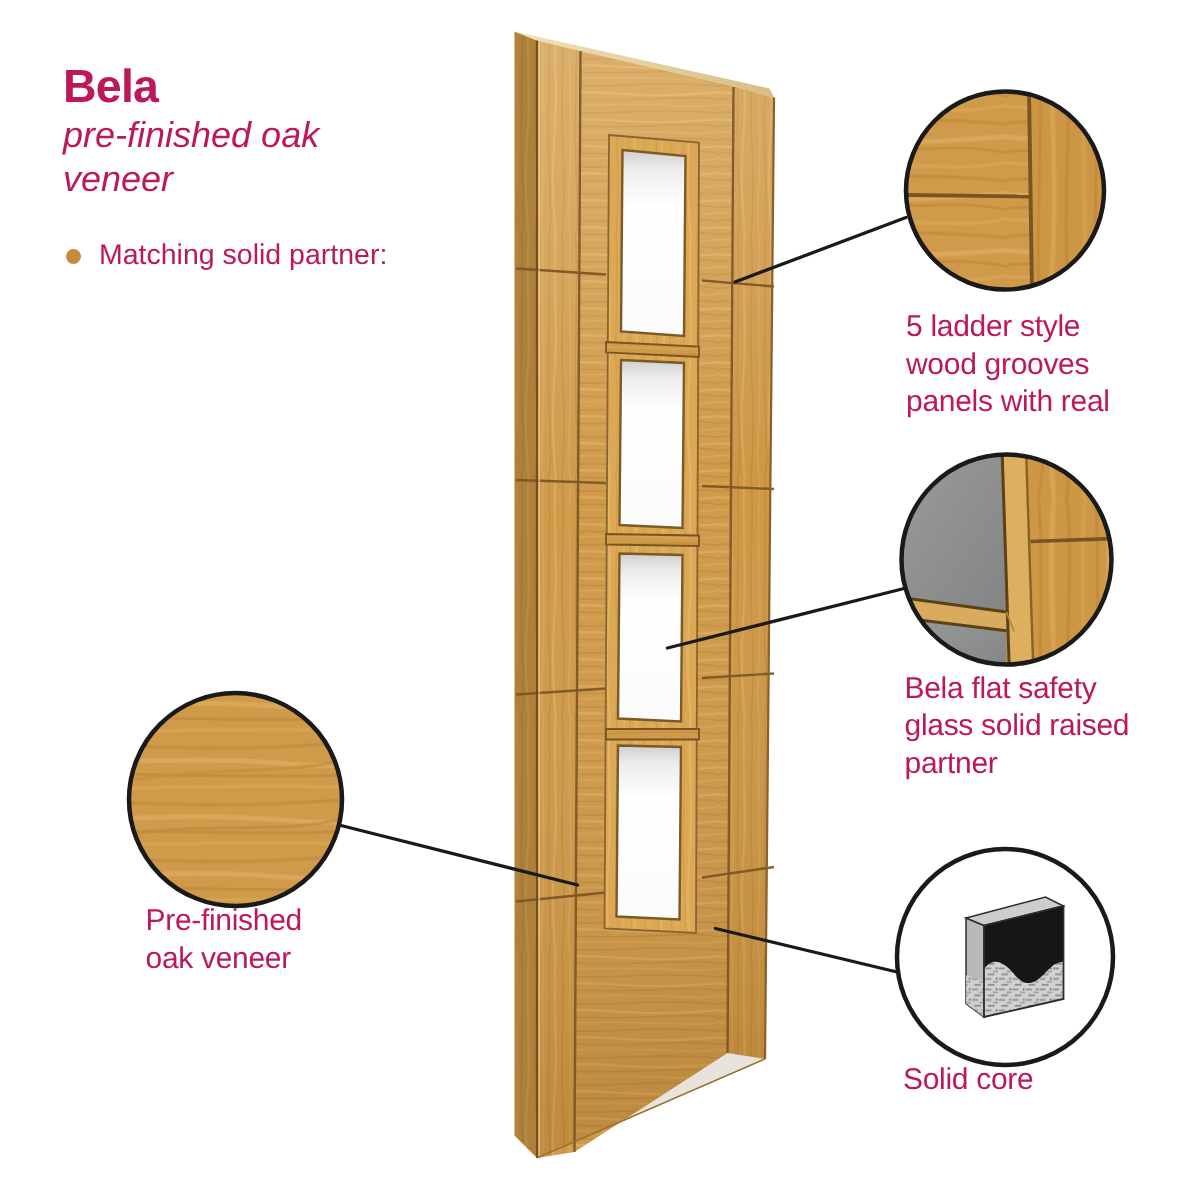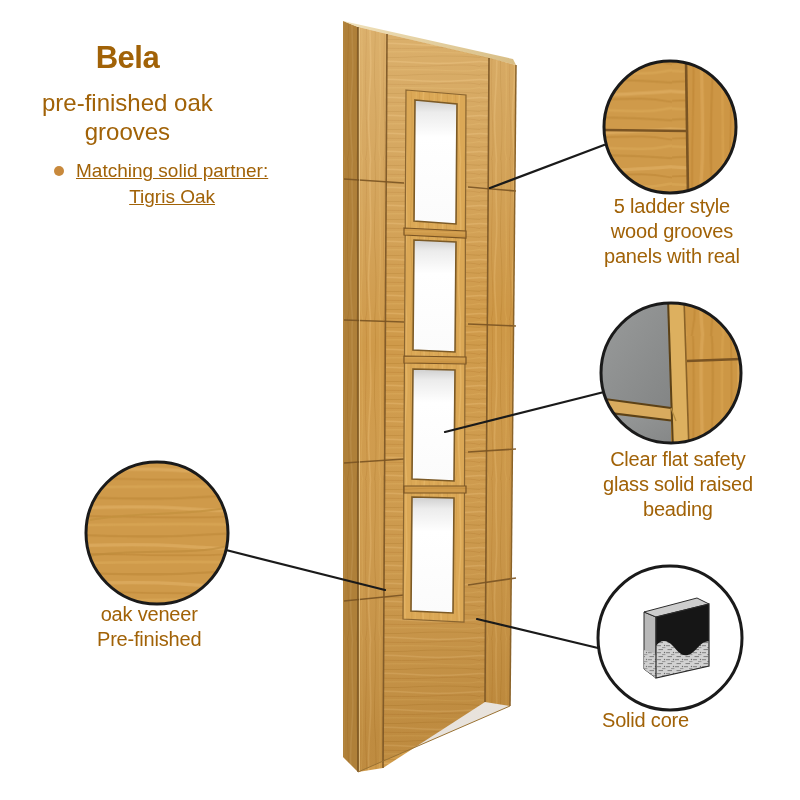--- a/index.html
+++ b/index.html
@@ -1,22 +1,22 @@
 <!DOCTYPE html>
 <html><head>
 <meta charset="utf-8">
 <style>
   html,body{margin:0;padding:0;background:#fff;}
   .canvas{position:relative;width:800px;height:784px;background:#ffffff;overflow:hidden;
-          font-family:"Liberation Sans",sans-serif;color:#a16207;text-align:center;}
+          font-family:"Liberation Sans",sans-serif;color:#be185d;}
   svg.scene{position:absolute;left:0;top:0;}
   .title-block{position:absolute;left:42px;top:40px;}
   .product-title{font-size:31px;font-weight:700;line-height:36px;letter-spacing:-0.5px;}
-  .product-subtitle{font-size:24px;line-height:29px;margin-top:12px;}
-  .bullet-row{position:absolute;left:54px;top:158px;display:flex;text-decoration:underline;}
+  .product-subtitle{font-size:24px;line-height:29px;margin-top:0;font-style:italic;}
+  .bullet-row{position:absolute;left:44px;top:158px;display:flex;}
   .bullet-dot{width:10px;height:10px;border-radius:50%;background:#c8893c;margin:8px 12px 0 0;flex:none;}
   .bullet-text{font-size:19px;line-height:26px;}
   .caption{position:absolute;font-size:20px;line-height:25px;letter-spacing:-0.2px;}
 </style>
 </head>
 <body>
 
 <div class="canvas">
 
   <svg class="scene" width="800" height="800" viewBox="0 0 800 800">
@@ -187,46 +187,45 @@
         <path d="M88,556 C140,548 190,556 228,546" fill="none" stroke="#bd8a3a" stroke-width="2" opacity="0.6"></path>
       </g>
       <circle cx="157" cy="533" r="71" fill="none" stroke="#1a1a1a" stroke-width="3"></circle>
     </g>
   </svg>
 
   <div class="title-block">
     <div class="product-title">Bela</div>
     <div class="product-subtitle">
       <div>pre-finished oak</div>
-      <div>grooves</div>
+      <div>veneer</div>
     </div>
   </div>
 
   <div class="bullet-row">
     <span class="bullet-dot"></span>
     <div class="bullet-text">
       <div>Matching solid partner:</div>
-      <div>Tigris Oak</div>
     </div>
   </div>
 
-  <div class="caption" style="left:604px;top:194px;">
+  <div class="caption" style="left:604px;top:206px;">
     <div>5 ladder style</div>
     <div>wood grooves</div>
     <div>panels with real</div>
   </div>
 
   <div class="caption" style="left:603px;top:447px;">
-    <div>Clear flat safety</div>
+    <div>Bela flat safety</div>
     <div>glass solid raised</div>
-    <div>beading</div>
+    <div>partner</div>
   </div>
 
   <div class="caption" style="left:602px;top:708px;">
     <div>Solid core</div>
   </div>
 
   <div class="caption" style="left:97px;top:602px;">
+    <div>Pre-finished</div>
     <div>oak veneer</div>
-    <div>Pre-finished</div>
   </div>
 
 </div>
 
 </body></html>

